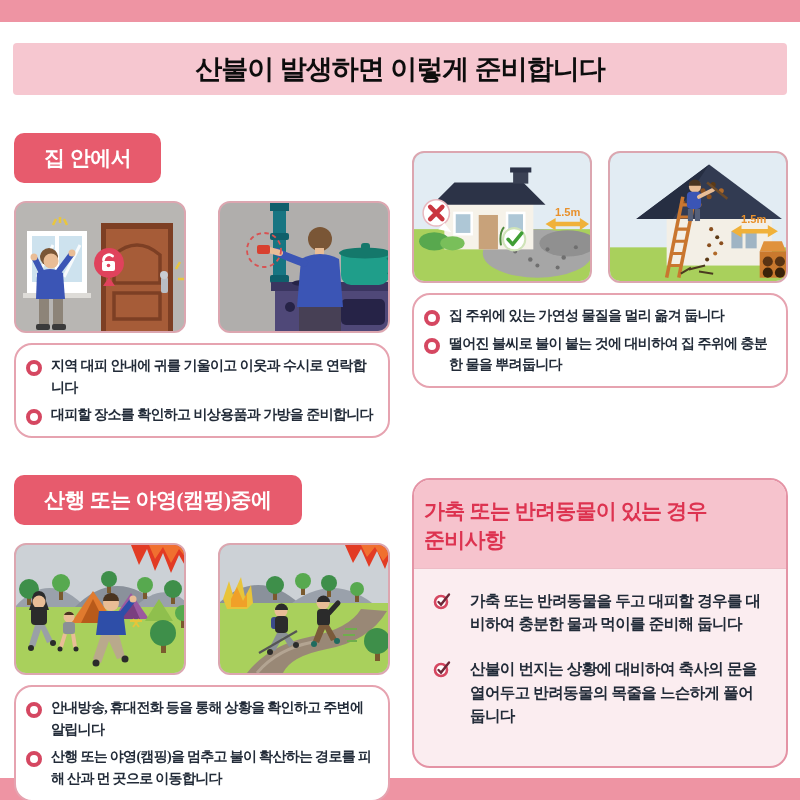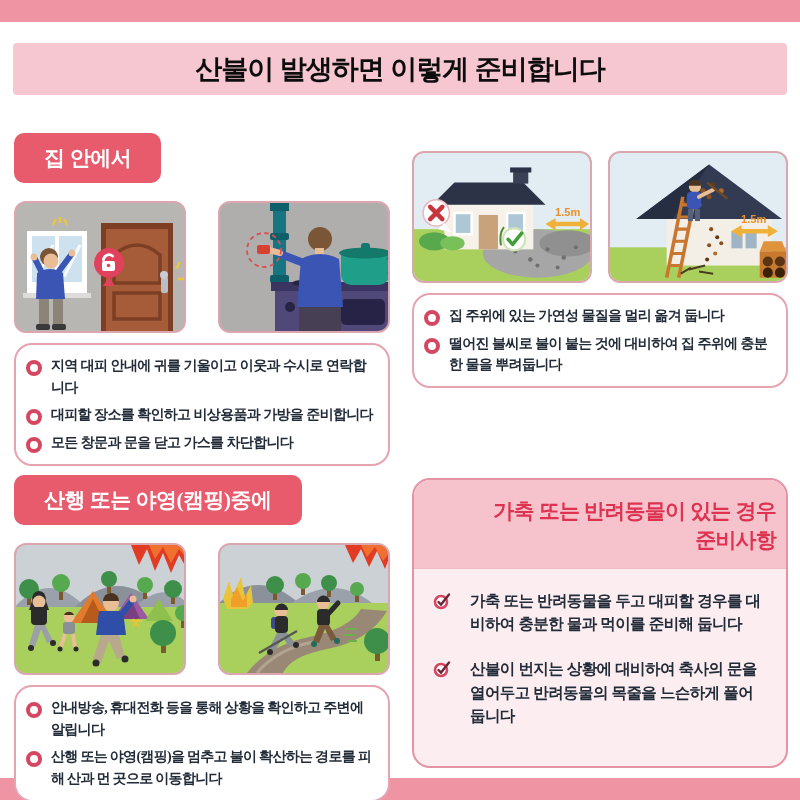--- a/index.html
+++ b/index.html
@@ -49,21 +49,21 @@
     font-size:14px;font-weight:700;color:#222b38;line-height:1.55;
     letter-spacing:-0.7px;
   }
   
   #pets-card{
     position:absolute;left:412px;top:478px;width:376px;height:290px;
     border:2px solid #e493a5;border-radius:18px;overflow:hidden;
     background:#fbedf0;box-sizing:border-box;
   }
   .pets-header{
-    background:#f6c3cd;padding:16px 10px 13px;text-align:right;
+    background:#f6c3cd;padding:16px 10px 13px;text-align:left;
     border-bottom:1px solid #edbcc6;
   }
   .pets-title{
     font-size:21px;color:#dd3350;font-weight:600;line-height:1.4;
     letter-spacing:-0.8px;
   }
   .pets-title .tb{font-weight:900;}
   .pets-body{padding:20px 18px 0 18px;}
   .pets-row{display:flex;gap:18px;margin-bottom:22px;align-items:flex-start;}
   .check-wrap{flex:none;margin-top:2px;}
@@ -161,24 +161,20 @@
   </div>
   <div class="note">
     <div class="row">
       <span class="bullet"></span>
       <span class="row-text">지역 대피 안내에 귀를 기울이고 이웃과 수시로 연락합니다</span>
     </div>
     <div class="row">
       <span class="bullet"></span>
       <span class="row-text">대피할 장소를 확인하고 비상용품과 가방을 준비합니다</span>
     </div>
-    <div class="row">
-      <span class="bullet"></span>
-      <span class="row-text">모든 창문과 문을 닫고 가스를 차단합니다</span>
-    </div>
   </div>
 </div>
 
 <div class="sec sec-right" id="sec-home-outside">
   <div class="panels">
     <div class="panel">
       <svg viewBox="0 0 174 128" preserveAspectRatio="xMidYMid slice">
         <rect width="174" height="128" fill="#e2ecf3"></rect>
         <rect y="76" width="174" height="52" fill="#a9d05c"></rect>
         <ellipse cx="122" cy="100" rx="54" ry="24" fill="#a6a6a6"></ellipse>

